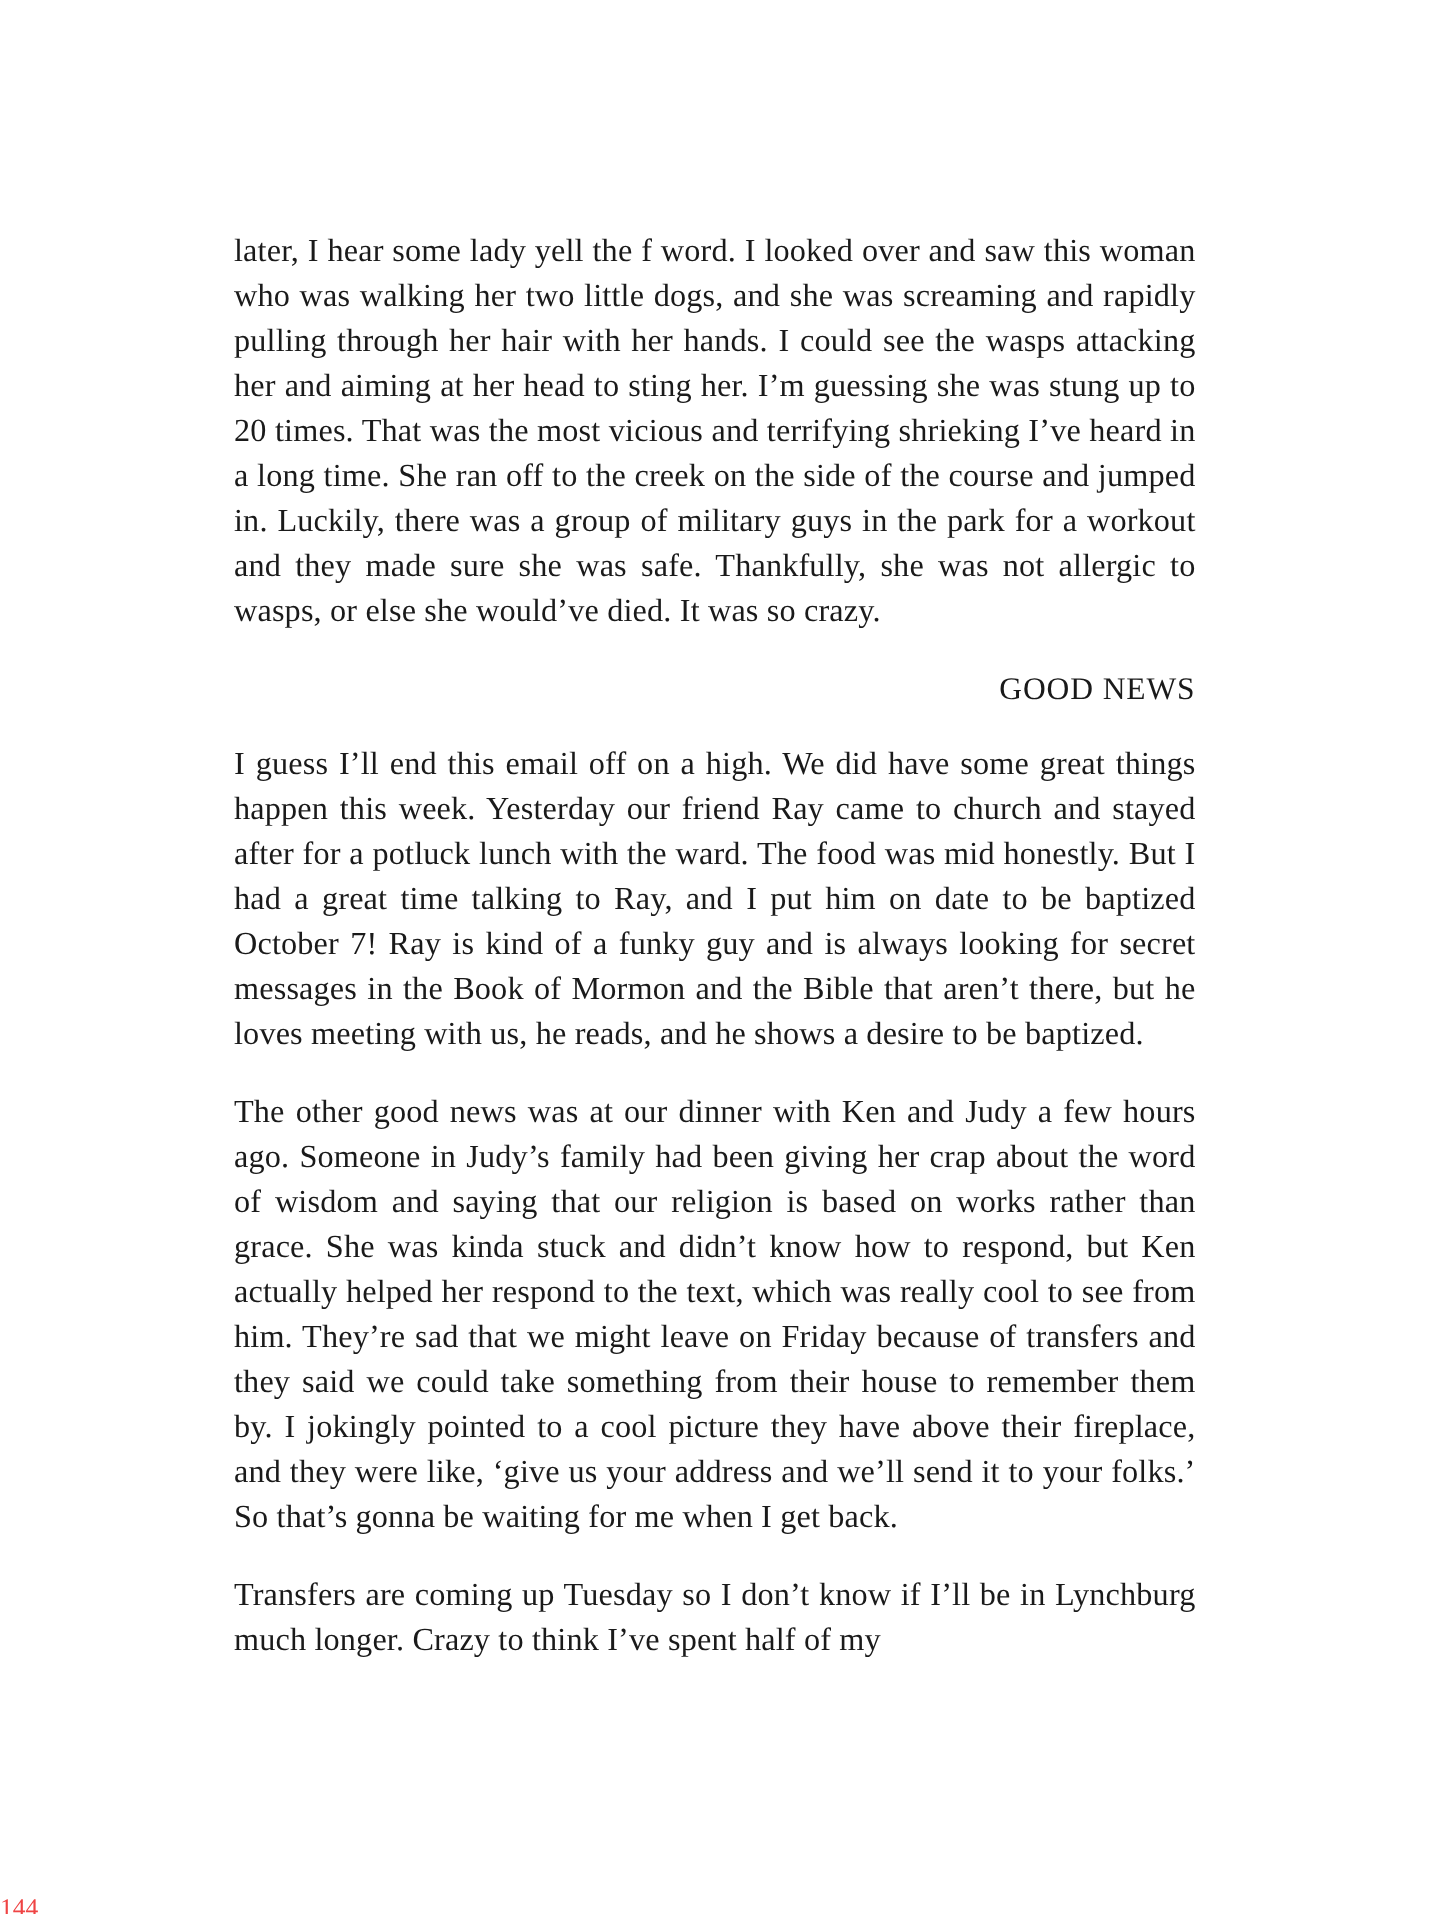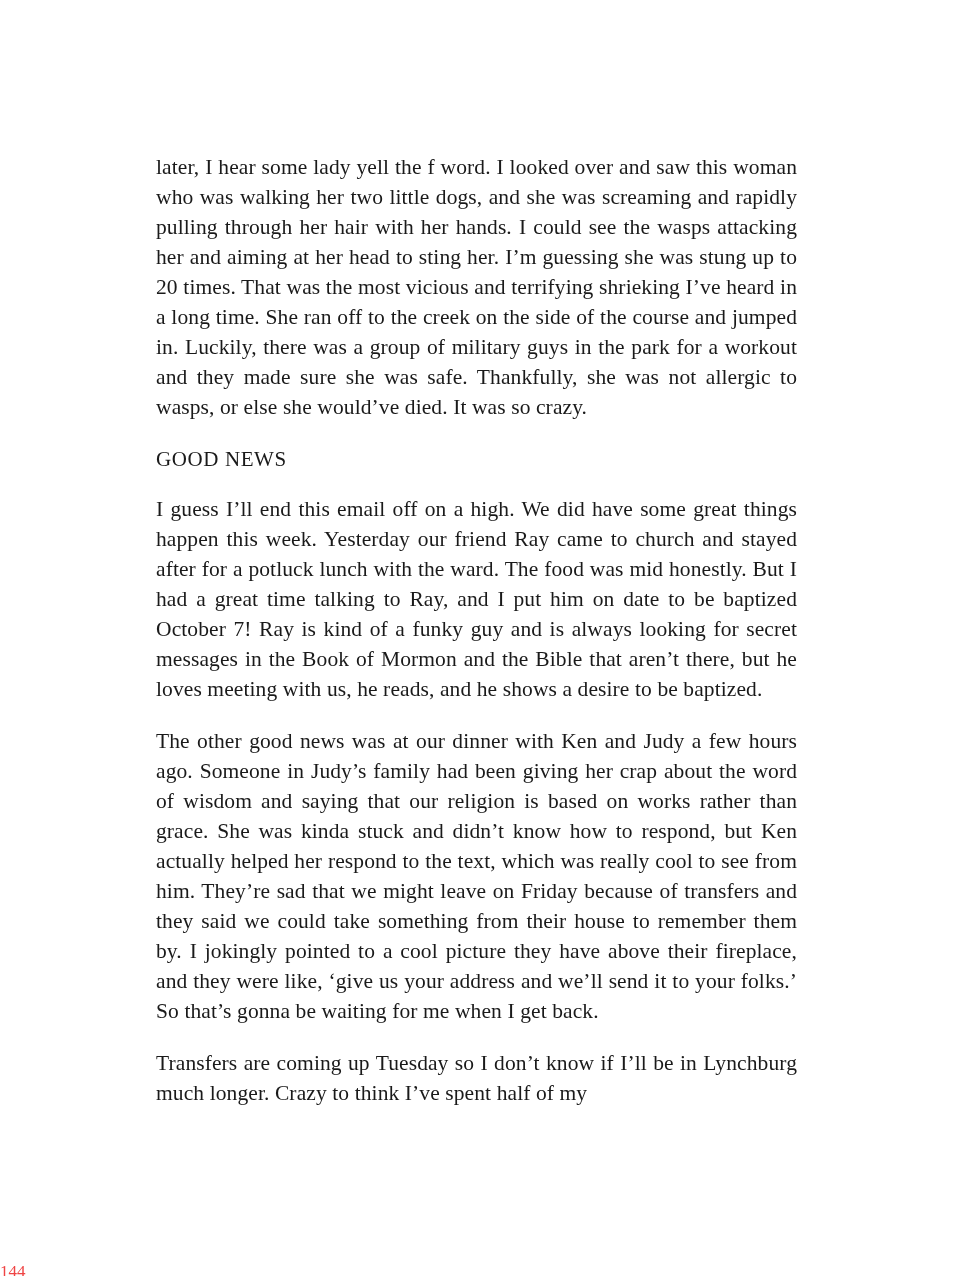--- a/index.html
+++ b/index.html
@@ -38,21 +38,21 @@
     text-justify: inter-word;
     letter-spacing: 0.1px;
   }
   p.para:last-child {
     margin-bottom: 0;
   }
   .heading {
     margin: 0 0 20px 0;
     font-size: 21px;
     line-height: 30px;
-    text-align: left;
+    text-align: right;
     letter-spacing: 0.6px;
   }
   .page-number {
     position: absolute;
     left: 0;
     right: 0;
     top: 1222px;
     text-align: left;
     font-size: 17px;
     font-family: "Liberation Serif", serif;

